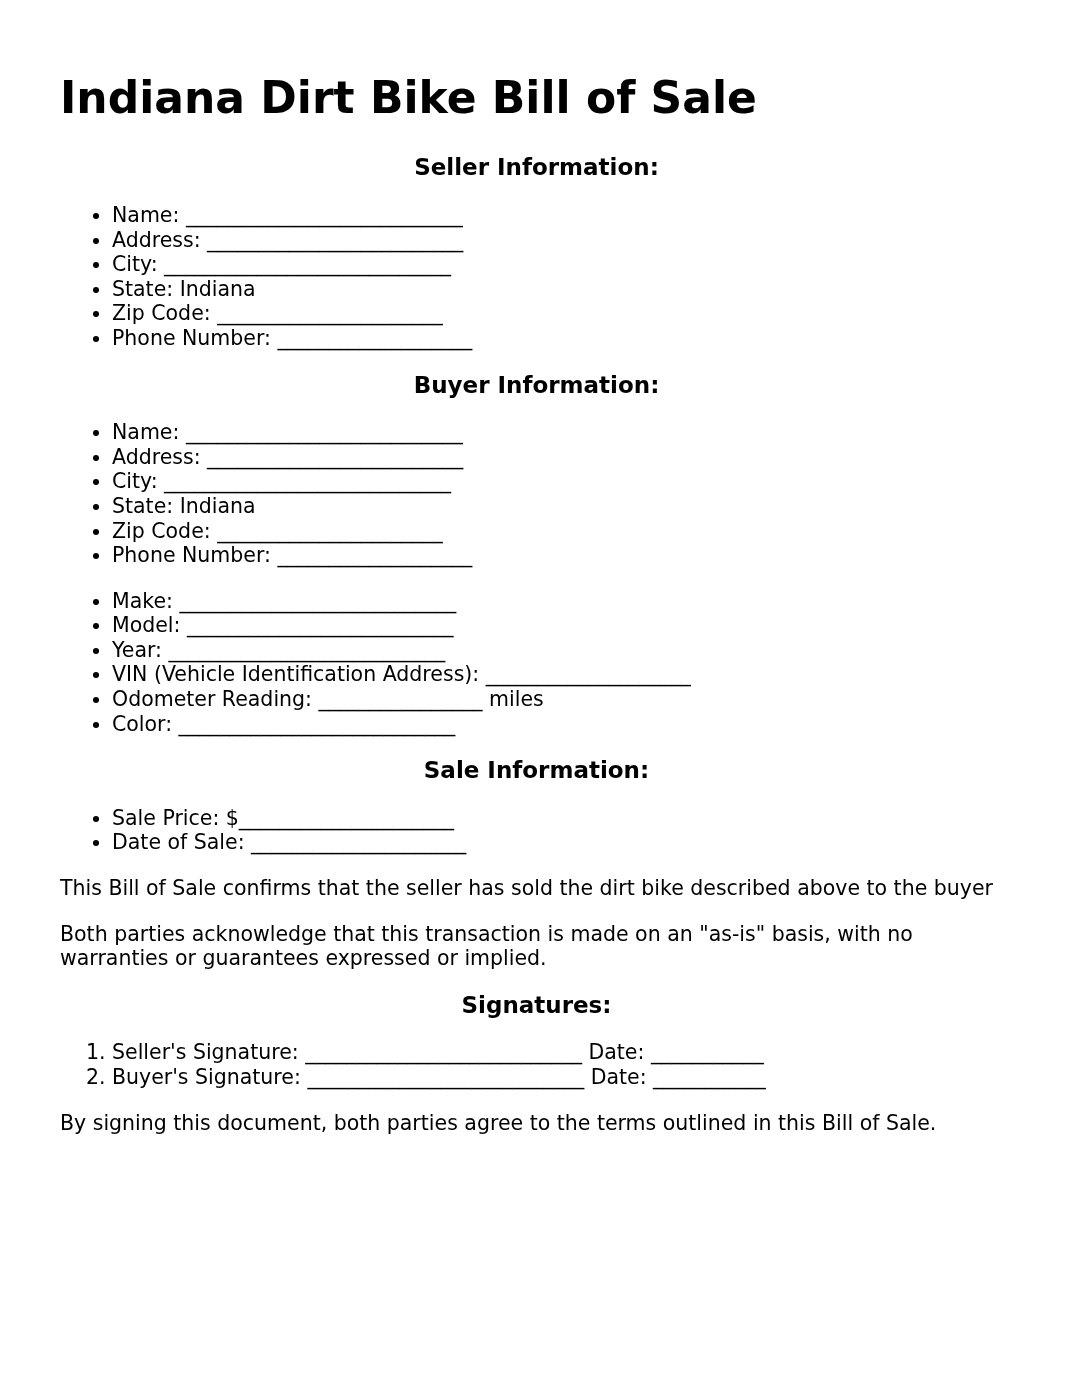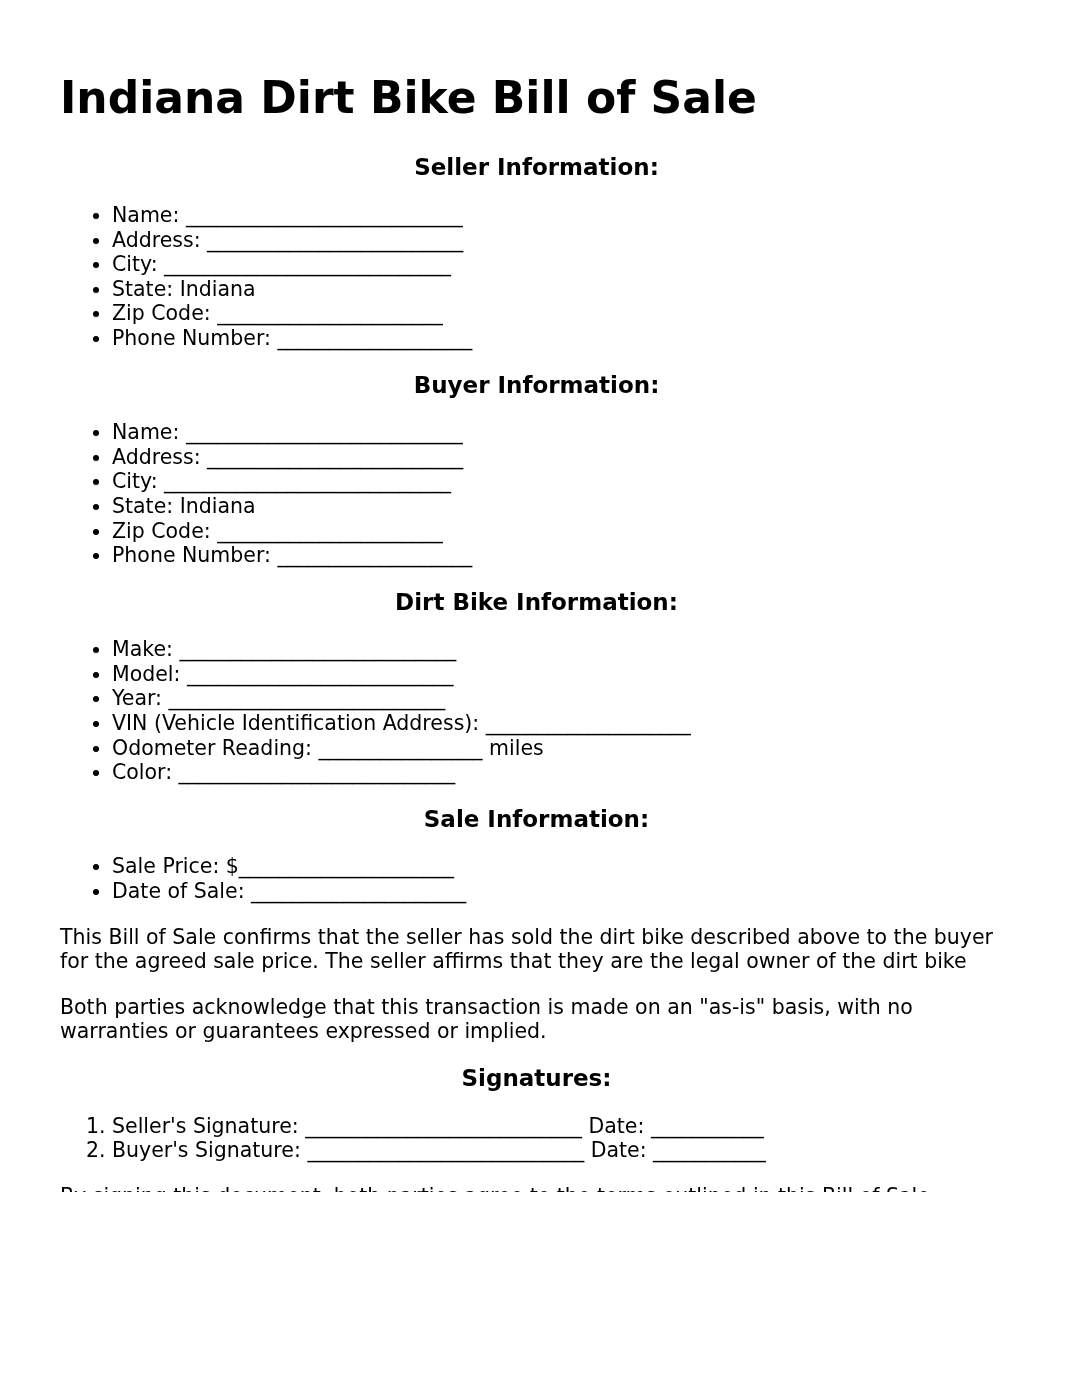--- a/index.html
+++ b/index.html
@@ -70,39 +70,37 @@
   <h2 class="section-heading">Buyer Information:</h2>
   <ul class="field-list">
     <li>Name: ___________________________</li>
     <li>Address: _________________________</li>
     <li>City: ____________________________</li>
     <li>State: Indiana</li>
     <li>Zip Code: ______________________</li>
     <li>Phone Number: ___________________</li>
   </ul>
 
-  <h2 class="section-heading">Dirt Bike Information:</h2>
   <ul class="field-list">
     <li>Make: ___________________________</li>
     <li>Model: __________________________</li>
     <li>Year: ___________________________</li>
     <li>VIN (Vehicle Identification Address): ____________________</li>
     <li>Odometer Reading: ________________ miles</li>
     <li>Color: ___________________________</li>
   </ul>
 
   <h2 class="section-heading">Sale Information:</h2>
   <ul class="field-list">
     <li>Sale Price: $_____________________</li>
     <li>Date of Sale: _____________________</li>
   </ul>
 
   <p class="para">
     <span class="pline">This Bill of Sale confirms that the seller has sold the dirt bike described above to the buyer</span>
-    <span class="pline">for the agreed sale price. The seller affirms that they are the legal owner of the dirt bike</span>
   </p>
 
   <p class="para">
     <span class="pline">Both parties acknowledge that this transaction is made on an "as-is" basis, with no</span>
     <span class="pline">warranties or guarantees expressed or implied.</span>
   </p>
 
   <h2 class="section-heading">Signatures:</h2>
   <ol class="signature-list">
     <li>Seller's Signature: ___________________________ Date: ___________</li>

